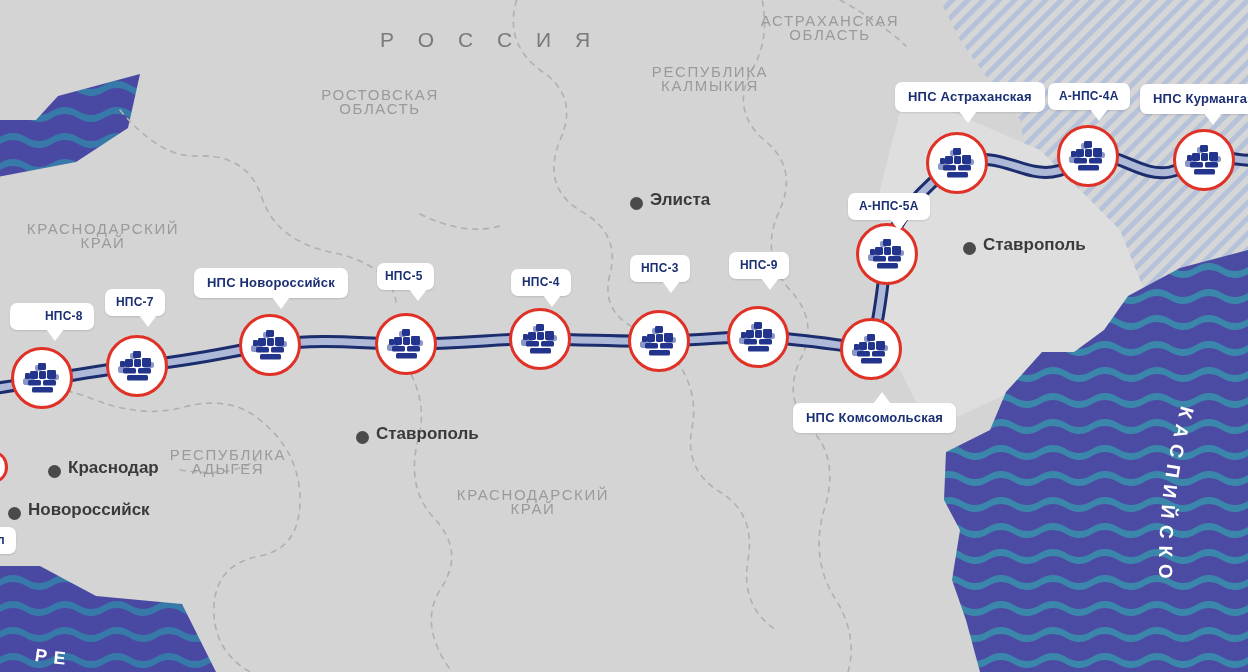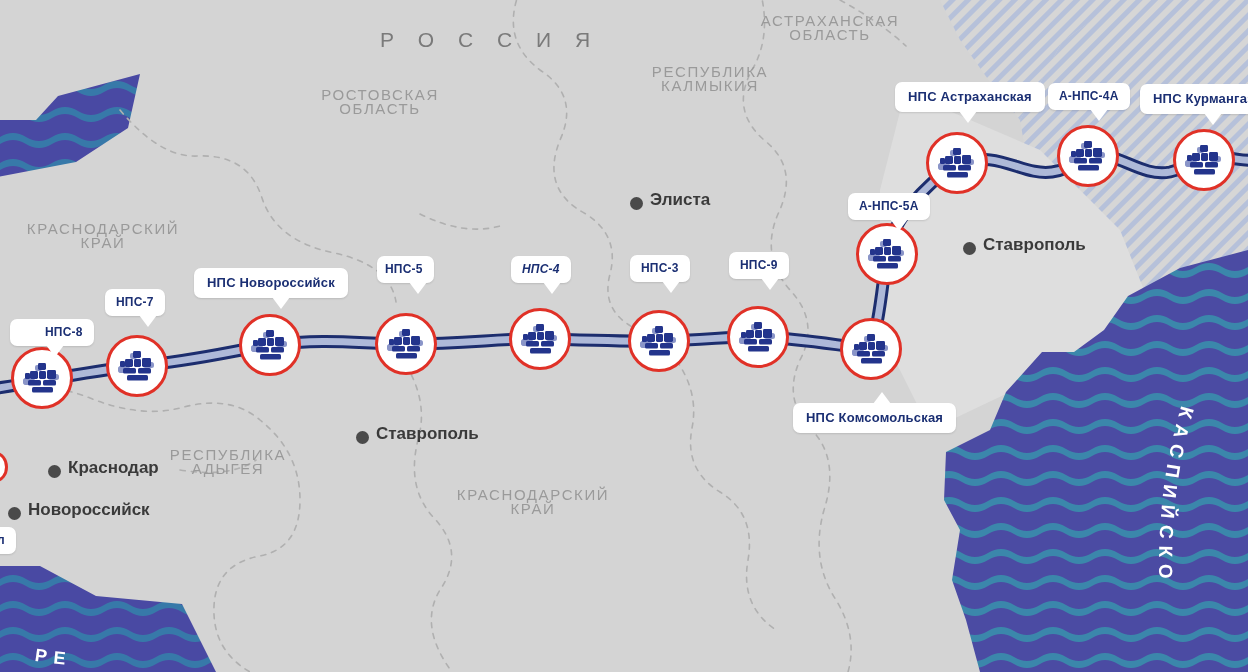--- a/index.html
+++ b/index.html
@@ -242,21 +242,21 @@
     <rect x="17" y="10" width="7" height="8" rx="1.4"></rect>
     <rect x="25" y="9" width="9" height="9" rx="1.4"></rect>
     <rect x="6" y="19" width="13" height="5.5" rx="1.6"></rect>
     <rect x="21" y="19" width="13" height="5.5" rx="1.6"></rect>
     <rect x="10" y="26" width="21" height="5.5" rx="1.6"></rect>
     <rect x="3" y="12" width="5" height="6" rx="1.2"></rect>
   </g>
 </svg>
         </div>
       </div>
-      <div class="callout below small" style="left: 10px; top: 319px; padding-left: 35px;"><span>НПС-8</span><span class="tail" style="left: 36px;"></span></div>
+      <div class="callout below small" style="left: 10px; top: 303px; padding-left: 35px;"><span>НПС-8</span><span class="tail" style="left: 36px;"></span></div>
       <div class="station" style="left: 137px; top: 366px;">
         <div class="ring">
 <svg width="40" height="34" viewBox="0 0 40 34">
   <g fill="#8a95c8">
     <rect x="1" y="17" width="12" height="7" rx="3"></rect>
     <circle cx="4.5" cy="20.5" r="3.5"></circle>
     <rect x="26" y="13" width="11" height="6" rx="2.5"></rect>
     <rect x="13" y="4" width="7" height="6" rx="2"></rect>
   </g>
   <g fill="#23348c">
@@ -311,21 +311,21 @@
     <rect x="17" y="10" width="7" height="8" rx="1.4"></rect>
     <rect x="25" y="9" width="9" height="9" rx="1.4"></rect>
     <rect x="6" y="19" width="13" height="5.5" rx="1.6"></rect>
     <rect x="21" y="19" width="13" height="5.5" rx="1.6"></rect>
     <rect x="10" y="26" width="21" height="5.5" rx="1.6"></rect>
     <rect x="3" y="12" width="5" height="6" rx="1.2"></rect>
   </g>
 </svg>
         </div>
       </div>
-      <div class="callout below small" style="left: 377px; top: 256px; padding-left: 8px;"><span>НПС-5</span><span class="tail" style="left: 32px;"></span></div>
+      <div class="callout below small" style="left: 377px; top: 263px; padding-left: 8px;"><span>НПС-5</span><span class="tail" style="left: 32px;"></span></div>
       <div class="station" style="left: 540px; top: 339px;">
         <div class="ring">
 <svg width="40" height="34" viewBox="0 0 40 34">
   <g fill="#8a95c8">
     <rect x="1" y="17" width="12" height="7" rx="3"></rect>
     <circle cx="4.5" cy="20.5" r="3.5"></circle>
     <rect x="26" y="13" width="11" height="6" rx="2.5"></rect>
     <rect x="13" y="4" width="7" height="6" rx="2"></rect>
   </g>
   <g fill="#23348c">
@@ -334,21 +334,21 @@
     <rect x="17" y="10" width="7" height="8" rx="1.4"></rect>
     <rect x="25" y="9" width="9" height="9" rx="1.4"></rect>
     <rect x="6" y="19" width="13" height="5.5" rx="1.6"></rect>
     <rect x="21" y="19" width="13" height="5.5" rx="1.6"></rect>
     <rect x="10" y="26" width="21" height="5.5" rx="1.6"></rect>
     <rect x="3" y="12" width="5" height="6" rx="1.2"></rect>
   </g>
 </svg>
         </div>
       </div>
-      <div class="callout below small" style="left: 511px; top: 256px; font-style: italic;"><span>НПС-4</span><span class="tail" style="left: 32px;"></span></div>
+      <div class="callout below small" style="left: 511px; top: 269px;"><span>НПС-4</span><span class="tail" style="left: 32px;"></span></div>
       <div class="station" style="left: 659px; top: 341px;">
         <div class="ring">
 <svg width="40" height="34" viewBox="0 0 40 34">
   <g fill="#8a95c8">
     <rect x="1" y="17" width="12" height="7" rx="3"></rect>
     <circle cx="4.5" cy="20.5" r="3.5"></circle>
     <rect x="26" y="13" width="11" height="6" rx="2.5"></rect>
     <rect x="13" y="4" width="7" height="6" rx="2"></rect>
   </g>
   <g fill="#23348c">

